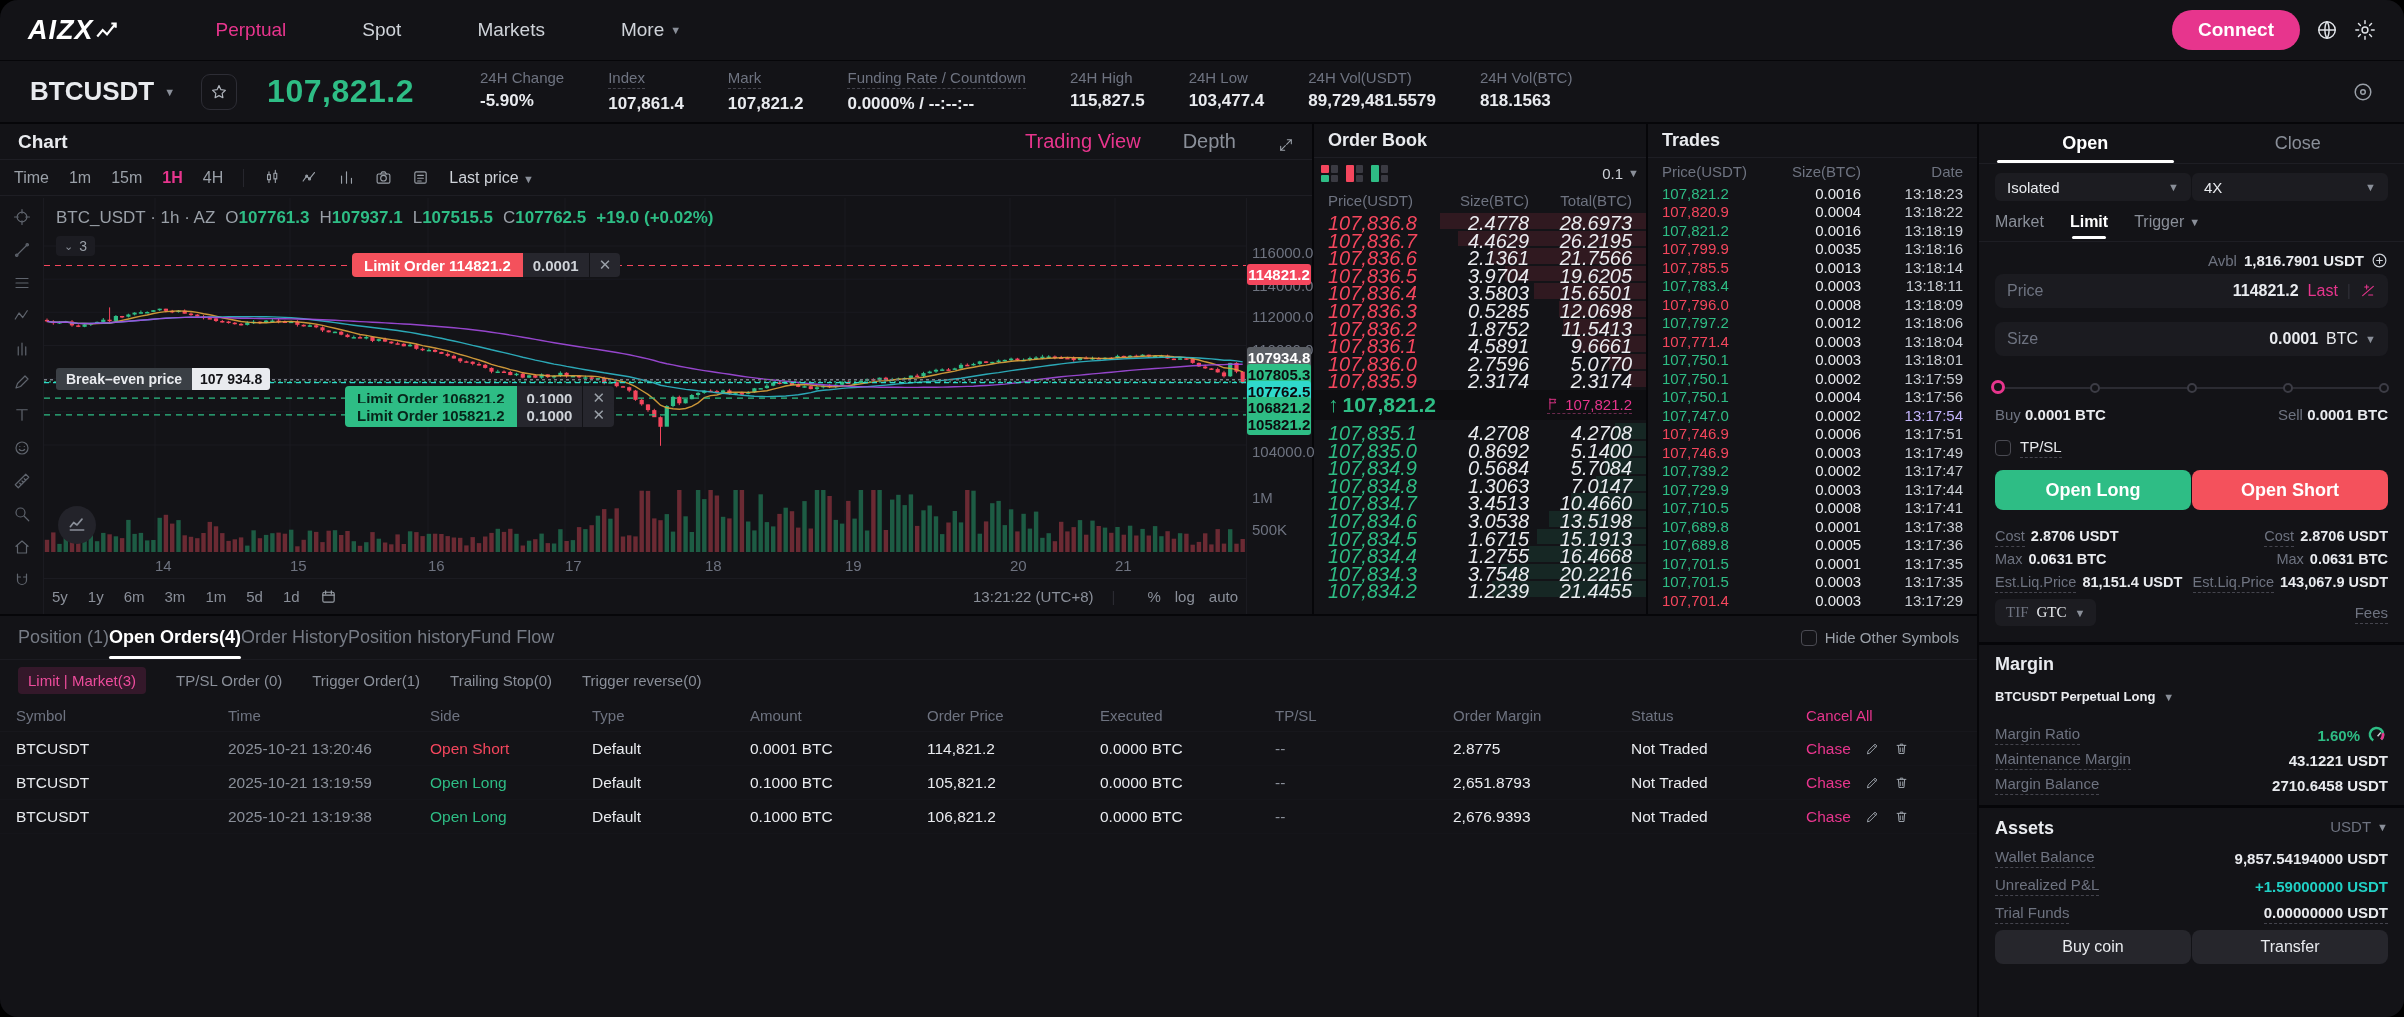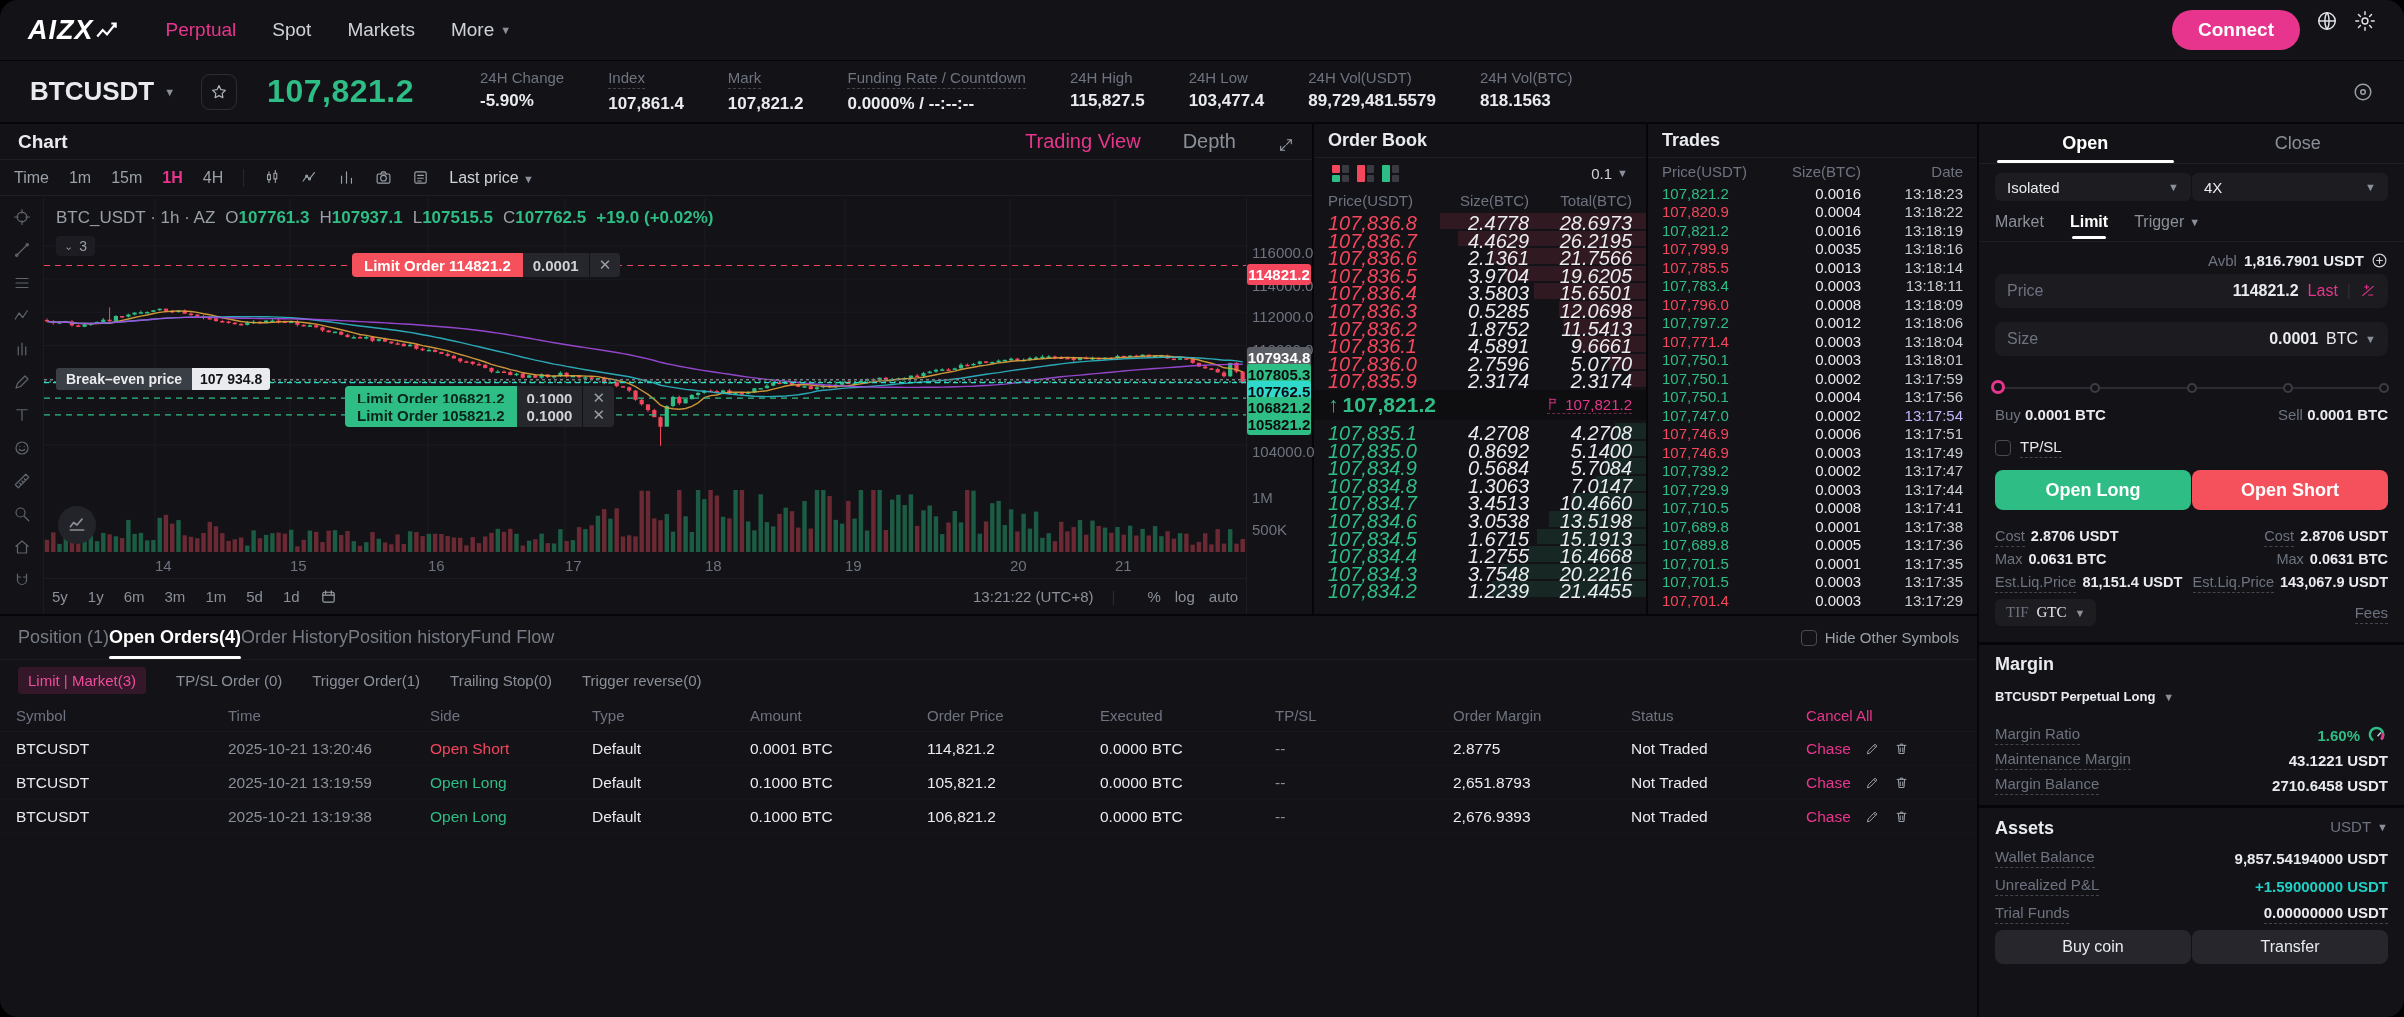--- a/index.html
+++ b/index.html
@@ -11,24 +11,24 @@
   .grn{color:#2EBD85;}
   .red{color:#F4465D;}
   .pink{color:#E7358D;}
   .teal{color:#21D1C6;}
   .dashed-u{border-bottom:1px dashed #44444d;padding-bottom:2px;}
   .caret{font-size:11px;color:#8a8f99;}
   svg{display:block;}
   
   #nav{left:0;top:0;width:2404px;height:60px;display:flex;align-items:center;padding:0 28px;background:#131317;}
   .logo{display:flex;align-items:center;font-weight:bold;font-style:italic;font-size:27px;letter-spacing:1px;color:#fff;}
-  .nav-items{display:flex;gap:36px;margin-left:46px;font-size:19px;color:#cfd3d9;}
+  .nav-items{display:flex;gap:76px;margin-left:96px;font-size:19px;color:#cfd3d9;}
   .nav-item{cursor:pointer;display:flex;align-items:center;gap:6px;}
   .nav-item.active{color:#E7358D;}
-  .nav-right{margin-left:auto;display:flex;align-items:flex-start;gap:16px;}
+  .nav-right{margin-left:auto;display:flex;align-items:center;gap:16px;}
   .connect-btn{background:#E7358D;color:#fff;font-size:19px;font-weight:600;padding:9px 26px;border-radius:20px;cursor:pointer;}
   .nav-ic{color:#dfe2e7;}
   
   #ticker{left:0;top:61px;width:2404px;height:61px;display:flex;align-items:center;padding:0 30px;background:#131317;}
   .tk-sym{font-size:26px;font-weight:700;display:flex;align-items:center;gap:10px;}
   .tk-star{width:36px;height:36px;border:1px solid #2d2d35;border-radius:9px;display:flex;align-items:center;justify-content:center;color:#aeb3bb;margin-left:26px;}
   .tk-price{font-size:32px;font-weight:700;color:#2EBD85;margin-left:30px;letter-spacing:.5px;}
   .tk-stats{display:flex;gap:44px;margin-left:66px;}
   .tk-stat .lb{font-size:15px;color:#6e7380;margin-bottom:5px;}
   .tk-stat .vl{font-size:17px;color:#e9ebef;font-weight:600;}
@@ -68,21 +68,21 @@
   .xaxis{position:absolute;left:44px;top:430px;width:1202px;height:24px;font-size:15px;color:#6e7380;}
   .xaxis span{position:absolute;top:3px;}
   .ch-bottom{position:absolute;left:44px;right:66px;bottom:0;height:36px;border-top:1px solid #1b1b21;display:flex;align-items:center;padding:0 8px;font-size:15px;color:#8a8f99;}
   .rng{margin-right:20px;cursor:pointer;}
   .ch-bottom .right{margin-left:auto;display:flex;gap:18px;align-items:center;}
   .tv-mark{position:absolute;left:58px;top:382px;width:38px;height:38px;border-radius:50%;background:#23232a;display:flex;align-items:center;justify-content:center;color:#8a8f99;}
   
   #orderbook{left:1314px;top:124px;width:332px;height:490px;}
   #trades{left:1648px;top:124px;width:329px;height:490px;}
   .pn-head{height:34px;display:flex;align-items:center;padding:0 14px;font-size:18px;font-weight:600;border-bottom:1px solid #1e1e24;}
-  .ob-ctrl{height:30px;display:flex;align-items:center;gap:8px;padding:0 18px;}
+  .ob-ctrl{height:30px;display:flex;align-items:center;gap:8px;padding:0 7px;}
   .ob-prec{margin-left:auto;font-size:15px;color:#cfd3d9;display:flex;gap:5px;align-items:center;cursor:pointer;}
   .ob-ic{width:17px;height:17px;display:grid;grid-template-columns:8px 7px;grid-template-rows:8px 7px;gap:2px;cursor:pointer;}
   .ob-ic div{border-radius:1px;}
   .cols3{display:grid;grid-template-columns:1.15fr 1fr 1.1fr;padding:0 14px;font-size:15px;}
   .cols3 :nth-child(2){text-align:right;}
   .cols3 :nth-child(3){text-align:right;}
   .ob-row{position:relative;height:17.6px;align-items:center;cursor:pointer;}
   .ob-row .bar{position:absolute;right:0;top:1px;bottom:1px;z-index:0;}
   .ob-row span{position:relative;z-index:1;font-size:20px;font-style:italic;}
   .ob-mid{height:30px;display:flex;align-items:center;padding:0 14px;background:#0e0e11;margin:2px 0;}

